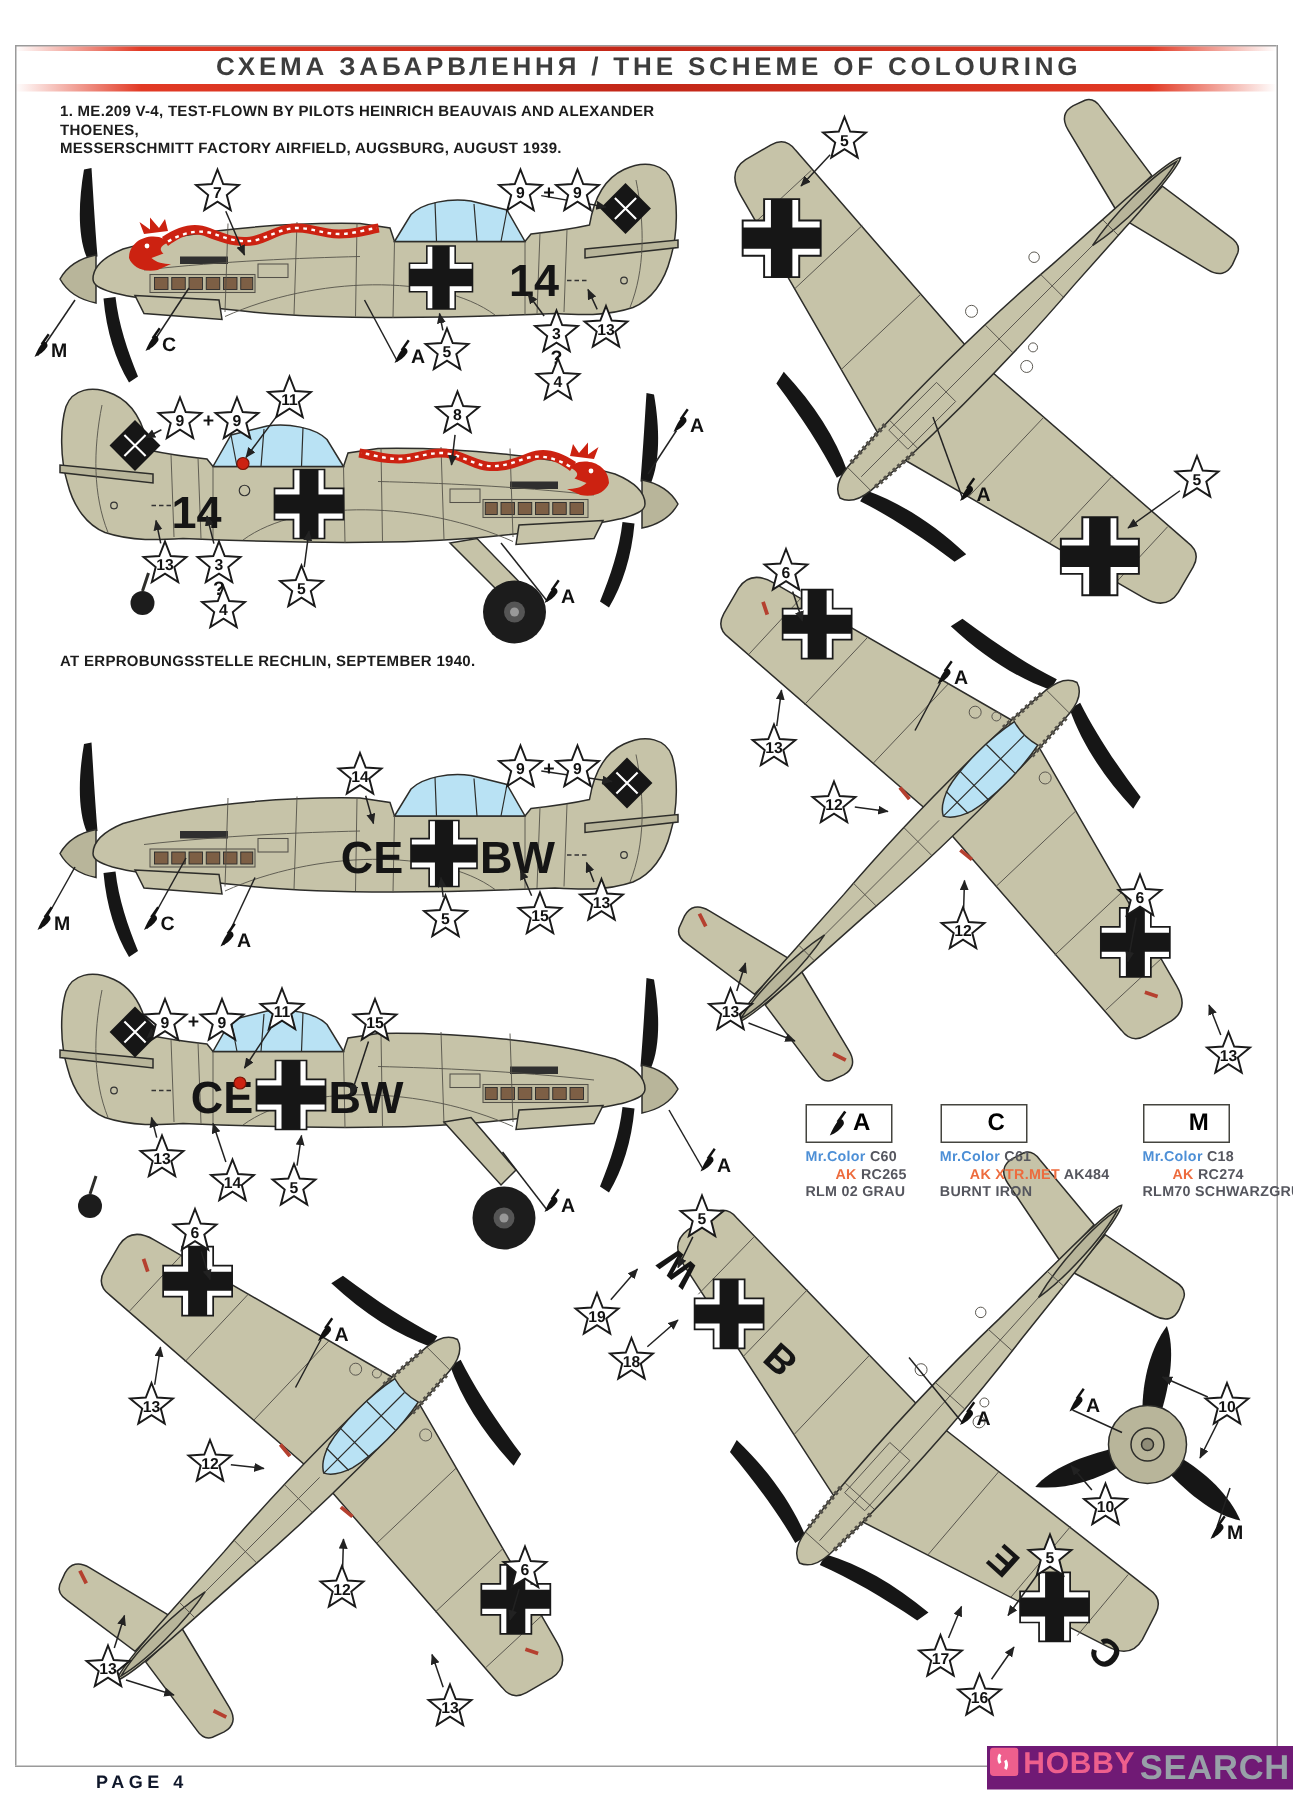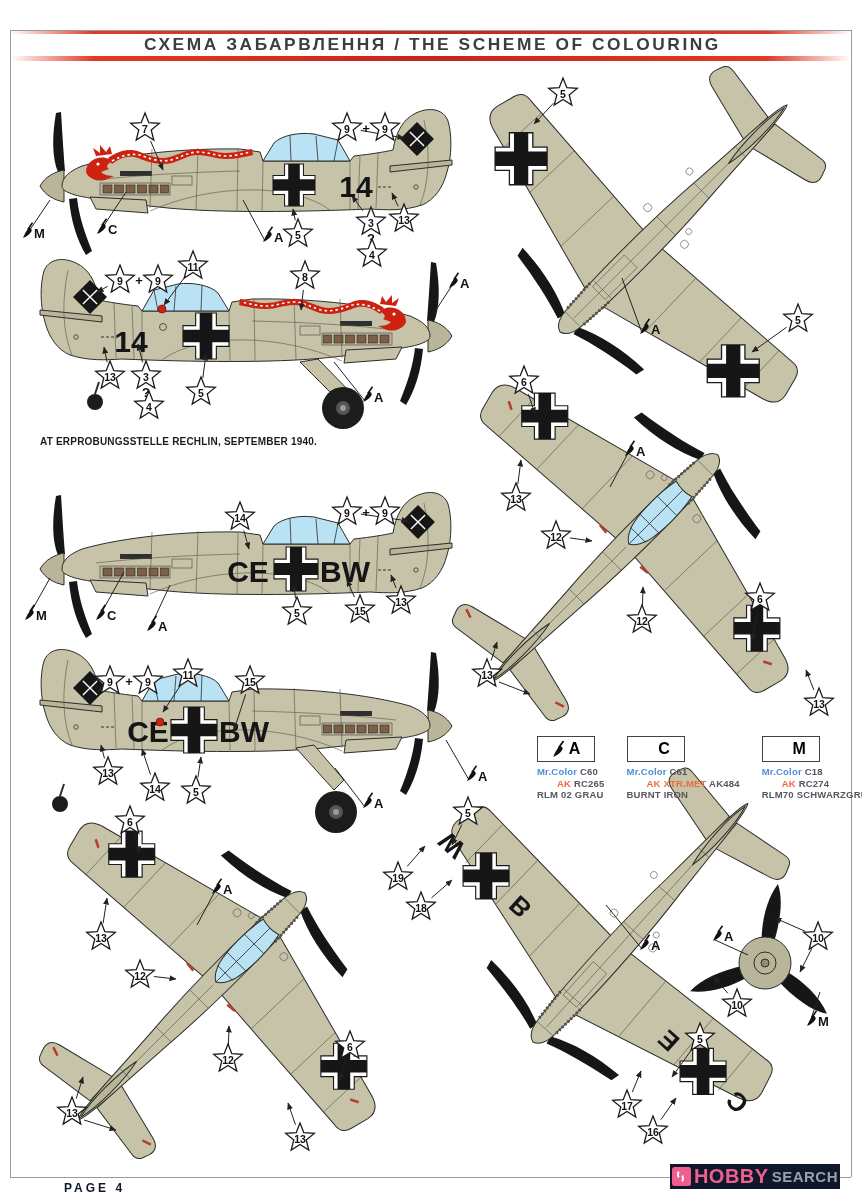--- a/index.html
+++ b/index.html
@@ -40,38 +40,42 @@
   #legend{position:absolute;left:537px;top:736px;width:315px;display:flex;gap:22px;}
   .legend-col{display:flex;flex-direction:column;}
   .swatch{width:58px;height:26px;border:1.5px solid #44443f;display:flex;align-items:center;
           justify-content:center;gap:4px;box-sizing:border-box;}
   .swatch-letter{font-size:16px;font-weight:bold;}
   .legend-lines{margin-top:4px;font-size:9.5px;font-weight:bold;line-height:11.5px;color:#55565e;white-space:nowrap;letter-spacing:0.2px;}
   .brand-mr{color:#4d8fd6;}
   .brand-ak{color:#ed6b3d;margin-left:20px;}
   
   #page-label{position:absolute;left:64px;top:1181px;font-size:12px;font-weight:600;color:#0f172a;letter-spacing:3px;}
-  #logo{position:absolute;right:22px;top:1164px;display:flex;align-items:center;gap:3px;background:#0f172a;padding:1px 2px;}
+  #logo{position:absolute;right:0;top:1164px;display:flex;gap:3px;background:#701a75;padding:1px 2px;}
   #logo .hobby{font-size:20px;font-weight:800;color:#ee5f8d;letter-spacing:0.5px;}
-  #logo .search{font-size:15px;font-weight:700;color:#98a0a8;letter-spacing:0.5px;}
+  #logo .search{font-size:23px;font-weight:700;color:#98a0a8;letter-spacing:0.5px;}
 </style>
 </head>
 <body>
 
 <div id="page">
 
   <div id="frame-top" class="frame"></div>
   <div id="frame-left" class="frame"></div>
   <div id="frame-right" class="frame"></div>
   <div id="frame-bottom" class="frame"></div>
   <div id="redbar-top" class="redbar"></div>
   <div id="redbar-bottom" class="redbar"></div>
 
   <div id="title">СХЕМА ЗАБАРВЛЕННЯ / THE SCHEME OF COLOURING</div>
 
+  <div id="caption-1" class="caption">
+    <div>1. ME.209 V-4, TEST-FLOWN BY PILOTS HEINRICH BEAUVAIS AND ALEXANDER THOENES,</div>
+    <div>MESSERSCHMITT FACTORY AIRFIELD, AUGSBURG, AUGUST 1939.</div>
+  </div>
   <div id="caption-2" class="caption">
     <div>AT ERPROBUNGSSTELLE RECHLIN, SEPTEMBER 1940.</div>
   </div>
 
   <svg id="art" width="865" height="1200" viewBox="0 0 865 1200">
     <defs>
 
       <g id="xcross">
         <path d="M-20,-9 L-9,-9 L-9,-20 L9,-20 L9,-9 L20,-9 L20,9 L9,9 L9,20 L-9,20 L-9,9 L-20,9 Z" fill="#ffffff" stroke="#1a1a1a" stroke-width="1"></path>
         <path d="M-20,-5.5 L-5.5,-5.5 L-5.5,-20 L5.5,-20 L5.5,-5.5 L20,-5.5 L20,5.5 L5.5,5.5 L5.5,20 L-5.5,20 L-5.5,5.5 L-20,5.5 Z" fill="#161616"></path>

